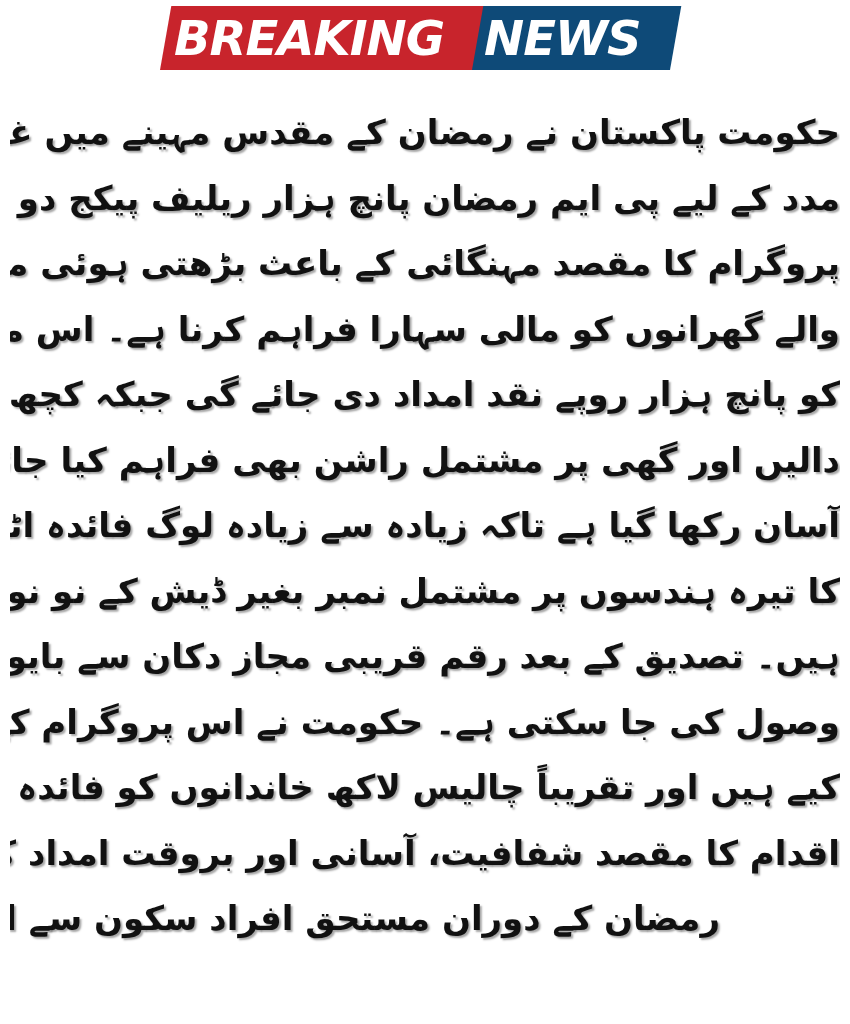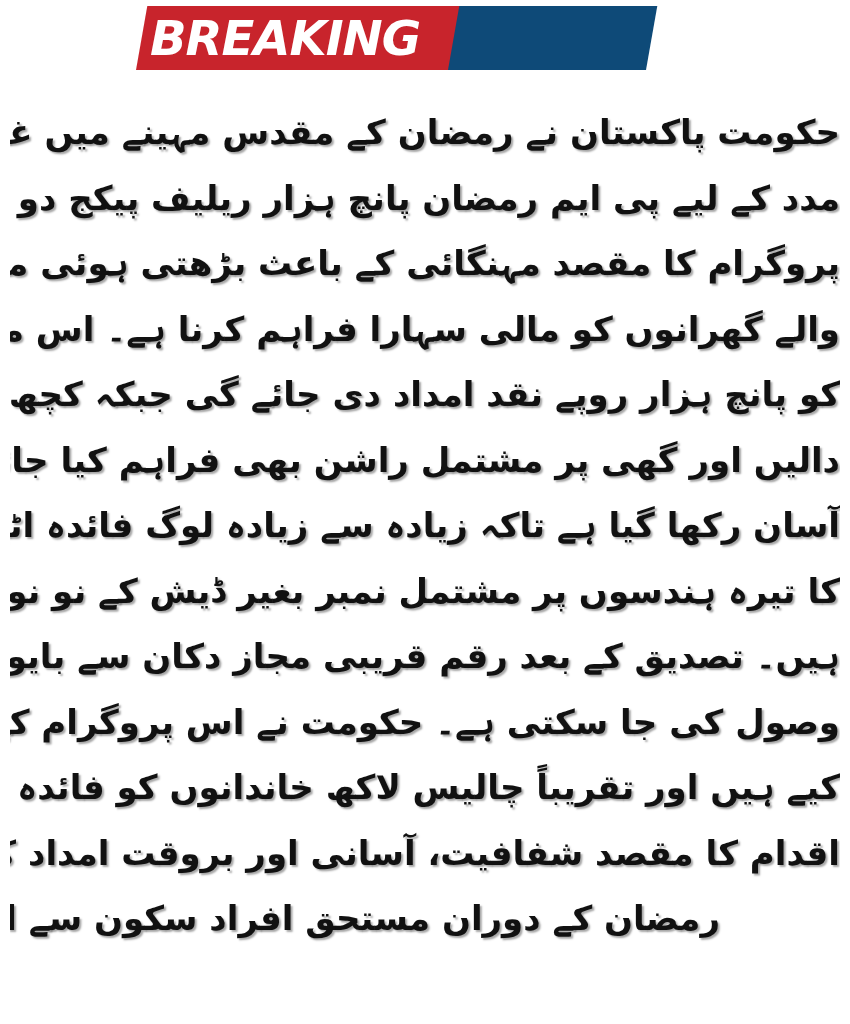--- a/index.html
+++ b/index.html
@@ -1,33 +1,34 @@
 <!DOCTYPE html>
 <html><head>
 <meta charset="utf-8">
 <style>
   html, body { margin:0; padding:0; background:#ffffff; }
   body { width:850px; height:1024px; position:relative; overflow:hidden; font-family:"DejaVu Sans", sans-serif; }
-  .banner { position:absolute; left:136px; top:6px; width:505px; height:56px; }
+  .banner { position:absolute; left:160px; top:6px; width:505px; height:56px; }
   .banner .red { position:absolute; left:0; top:0; height:64px; width:320px; background:#c8242c; transform:skewX(-10deg); transform-origin:bottom left; }
   .banner .blue { position:absolute; left:312px; top:0; height:64px; width:198px; background:#0e4a78; transform:skewX(-10deg); transform-origin:bottom left; }
   .banner .txt { position:absolute; top:4px; color:#fff; font-family:"DejaVu Sans", sans-serif; font-weight:bold; font-style:italic; font-size:48px; line-height:56px; letter-spacing:-1px; }
   .banner .t1 { left:14px; }
   .banner .t2 { left:324px; }
   .article { position:absolute; left:10px; right:10px; top:100px; direction:rtl; text-align:right; }
   .line { font-family:"DejaVu Sans", sans-serif; font-weight:bold; font-size:34px; line-height:65.5px; height:65.5px; color:#111; white-space:nowrap; overflow:hidden; text-shadow:2px 2px 2px rgba(0,0,0,0.35); text-align:justify; text-align-last:justify; }
   .line.last { text-align-last:right; padding-right:120px; }
 </style>
 </head>
 <body>
 
 <div class="banner">
   <div class="red"></div>
   <div class="blue"></div>
   <span class="txt t1">BREAKING</span>
+  <span class="txt t2">NEWS</span>
 </div>
 
 <div class="article">
   <div class="line">حکومت پاکستان نے رمضان کے مقدس مہینے میں غریب اور مستحق خاندانوں کی</div>
   <div class="line">مدد کے لیے پی ایم رمضان پانچ ہزار ریلیف پیکج دو ہزار چھبیس شروع کیا ہے۔ اس</div>
   <div class="line">پروگرام کا مقصد مہنگائی کے باعث بڑھتی ہوئی مشکلات کو کم کرنا اور کم آمدنی</div>
   <div class="line">والے گھرانوں کو مالی سہارا فراہم کرنا ہے۔ اس منصوبے کے تحت مستحق خاندانوں</div>
   <div class="line">کو پانچ ہزار روپے نقد امداد دی جائے گی جبکہ کچھ علاقوں میں آٹا، چینی، چاول،</div>
   <div class="line">دالیں اور گھی پر مشتمل راشن بھی فراہم کیا جائے گا۔ رجسٹریشن کا طریقہ کار نہایت</div>
   <div class="line">آسان رکھا گیا ہے تاکہ زیادہ سے زیادہ لوگ فائدہ اٹھا سکیں۔ شہری اپنے شناختی کارڈ</div>

